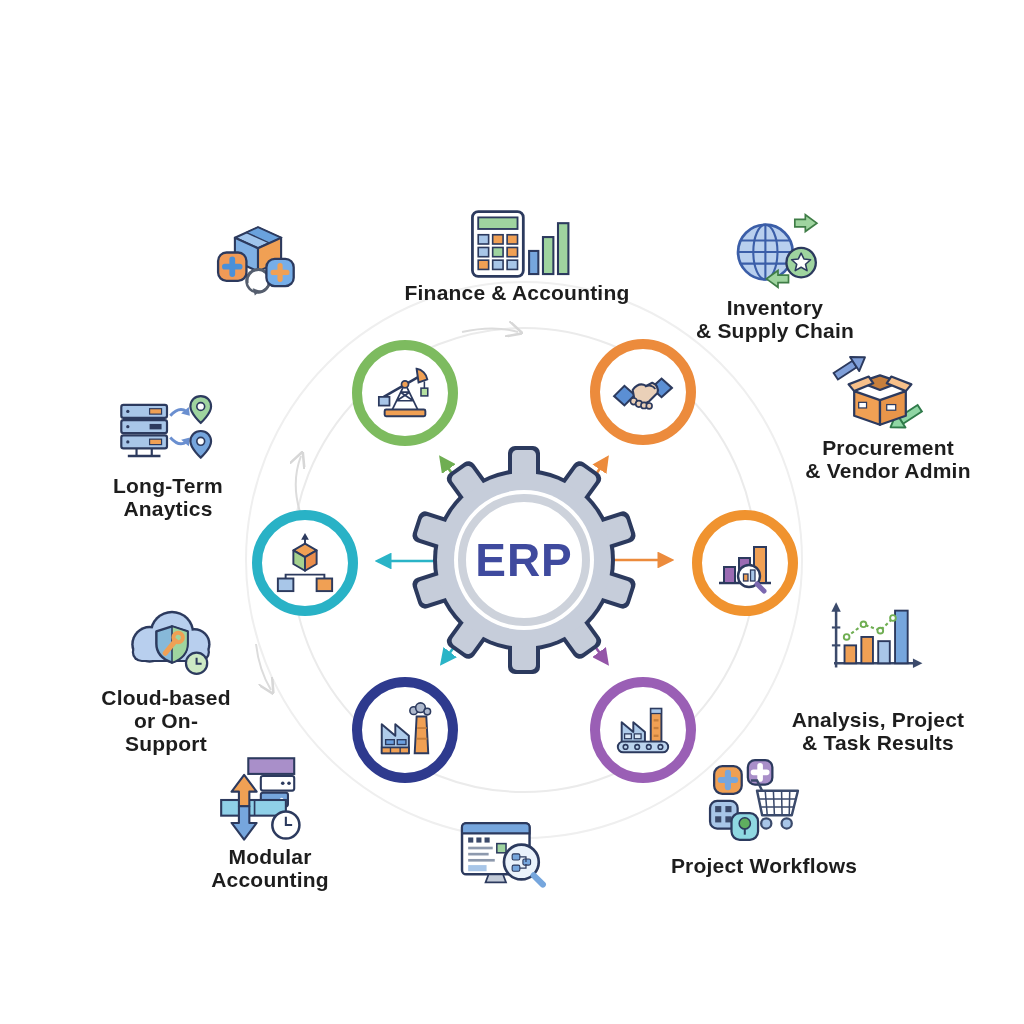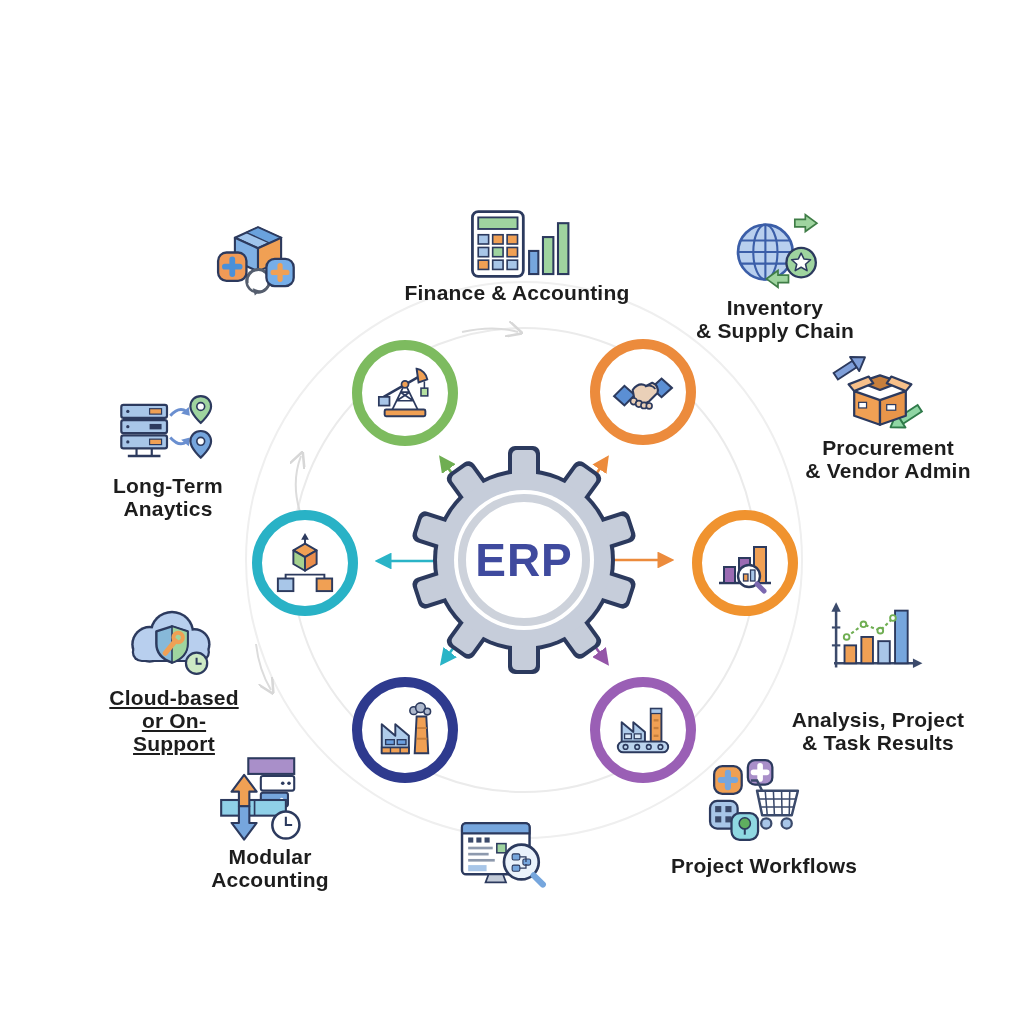--- a/index.html
+++ b/index.html
@@ -297,21 +297,21 @@
         <rect x="14" y="36" width="66" height="14" rx="7"></rect>
       </g>
       <path d="M48 20 l14 4.5 v11 c0 9 -6 14 -14 17 c-8 -3 -14 -8 -14 -17 v-11 z" fill="#87b9d9" stroke="#2c3a5e" stroke-width="2.2" stroke-linejoin="round"></path>
       <path d="M48 20 l14 4.5 v11 c0 9 -6 14 -14 17 z" fill="#9fd49f" stroke="#2c3a5e" stroke-width="1.4"></path>
       <circle cx="53.5" cy="30" r="4.2" fill="none" stroke="#f0a054" stroke-width="3.6"></circle>
       <line x1="42" y1="44" x2="51" y2="33" stroke="#f0a054" stroke-width="4.6" stroke-linecap="round"></line>
       <circle cx="70" cy="53" r="9.5" fill="#cde9c4" stroke="#2c3a5e" stroke-width="2"></circle>
       <path d="M70 48 v5.5 h4.5" fill="none" stroke="#2c3a5e" stroke-width="1.8"></path>
     </svg>
   </div>
-  <div class="label" style="left:64px;top:686px;width:220px;text-decoration:underline;">Cloud-based
+  <div class="label" style="left:56px;top:686px;width:220px;">Cloud-based
 or On-
 Support</div>
 
   <div class="node-icon" style="left:214px;top:752px;width:102px;height:96px;">
     <svg width="96" height="96" viewBox="0 0 92 92">
       <rect x="30" y="6" width="44" height="15" fill="#a98fc9" stroke="#2c3a5e" stroke-width="2"></rect>
       <rect x="42" y="23" width="32" height="14" rx="2" fill="#fff" stroke="#2c3a5e" stroke-width="2"></rect>
       <circle cx="63" cy="30" r="1.7" fill="#2c3a5e"></circle>
         <circle cx="69" cy="30" r="1.7" fill="#2c3a5e"></circle>
       <rect x="42" y="39" width="26" height="13" rx="2" fill="#76a6dd" stroke="#2c3a5e" stroke-width="2"></rect>

